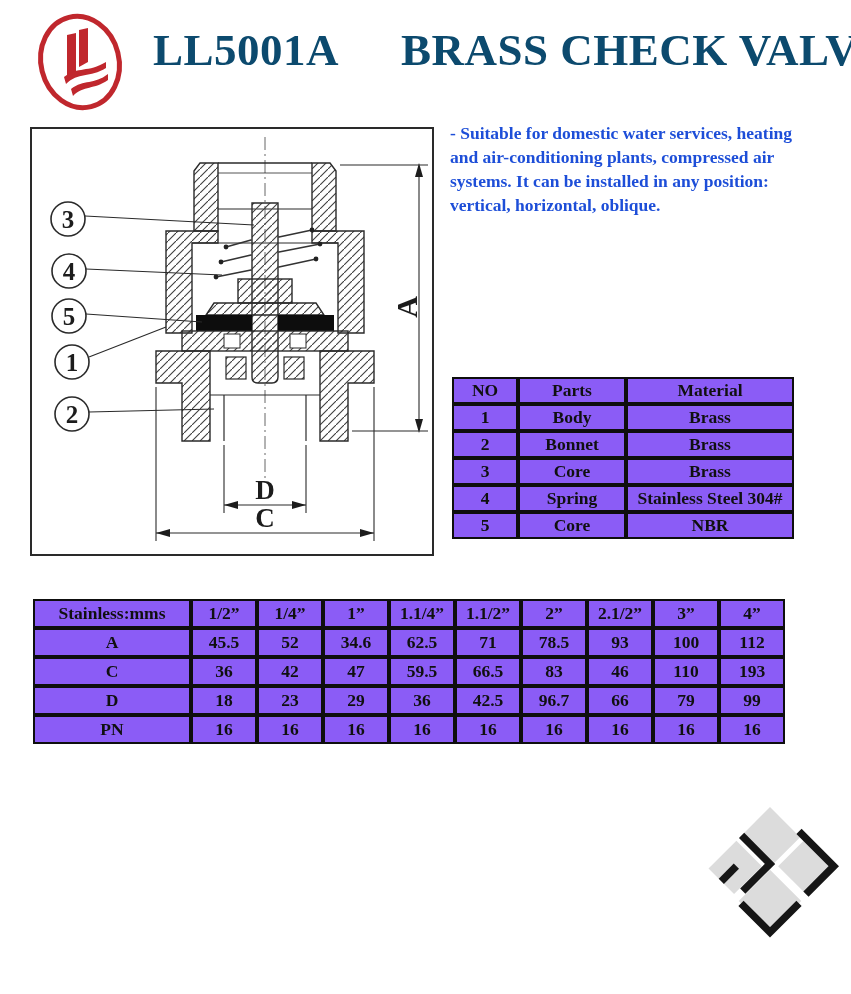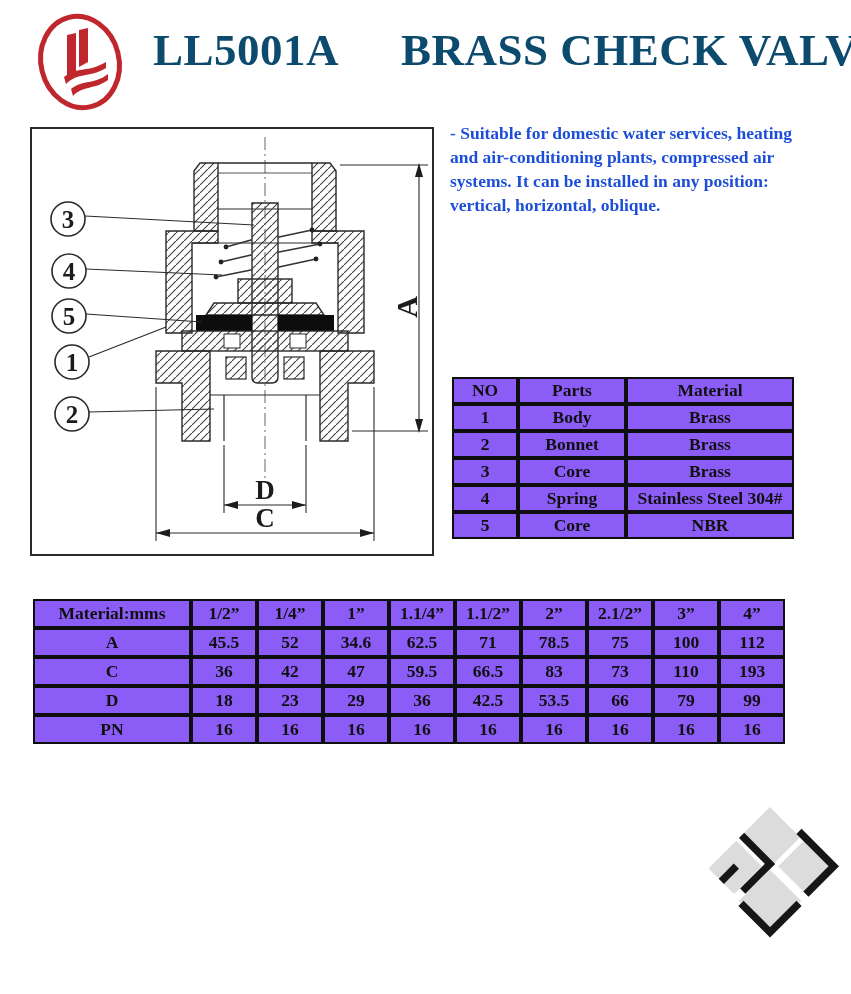--- a/index.html
+++ b/index.html
@@ -221,63 +221,63 @@
       <col style="width:66px">
     <col style="width:66px">
       <col style="width:66px">
       <col style="width:66px">
       <col style="width:66px">
     <col style="width:66px">
       <col style="width:66px">
   </colgroup>
   <tbody>
       <tr>
-    <th>Material:mms</th>
+    <th>Stainless:mms</th>
     <th>1/2”</th>
     <th>1/4”</th>
     <th>1”</th>
     <th>1.1/4”</th>
     <th>1.1/2”</th>
     <th>2”</th>
     <th>2.1/2”</th>
     <th>3”</th>
     <th>4”</th>
   </tr>
   <tr>
     <td>A</td>
     <td>45.5</td>
     <td>52</td>
     <td>34.6</td>
     <td>62.5</td>
     <td>71</td>
     <td>78.5</td>
-    <td>75</td>
+    <td>93</td>
     <td>100</td>
     <td>112</td>
   </tr>
   <tr>
     <td>C</td>
     <td>36</td>
     <td>42</td>
     <td>47</td>
     <td>59.5</td>
     <td>66.5</td>
     <td>83</td>
-    <td>73</td>
+    <td>46</td>
     <td>110</td>
     <td>193</td>
   </tr>
   <tr>
     <td>D</td>
     <td>18</td>
     <td>23</td>
     <td>29</td>
     <td>36</td>
     <td>42.5</td>
-    <td>53.5</td>
+    <td>96.7</td>
     <td>66</td>
     <td>79</td>
     <td>99</td>
   </tr>
   <tr>
     <td>PN</td>
     <td>16</td>
     <td>16</td>
     <td>16</td>
     <td>16</td>

